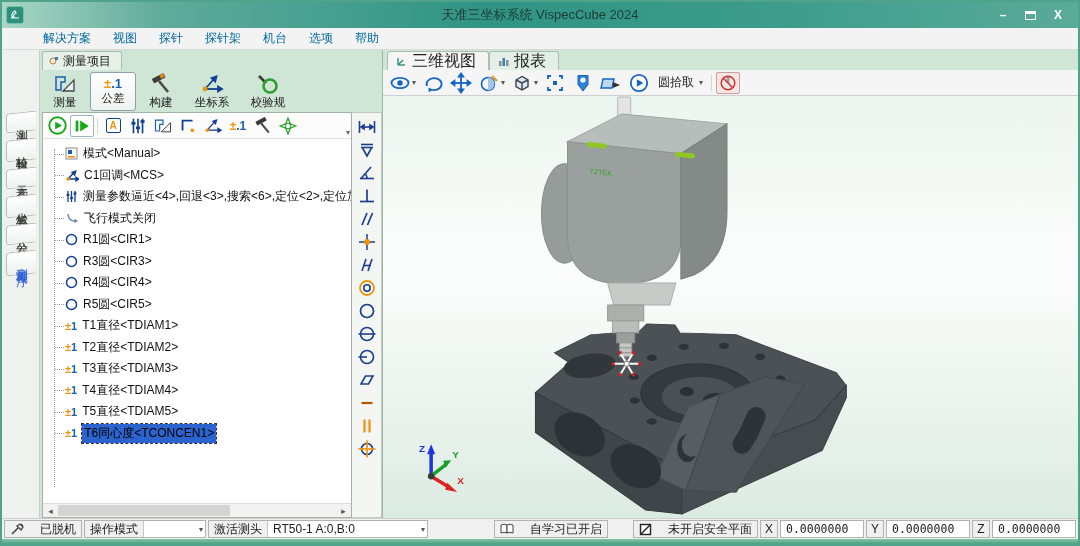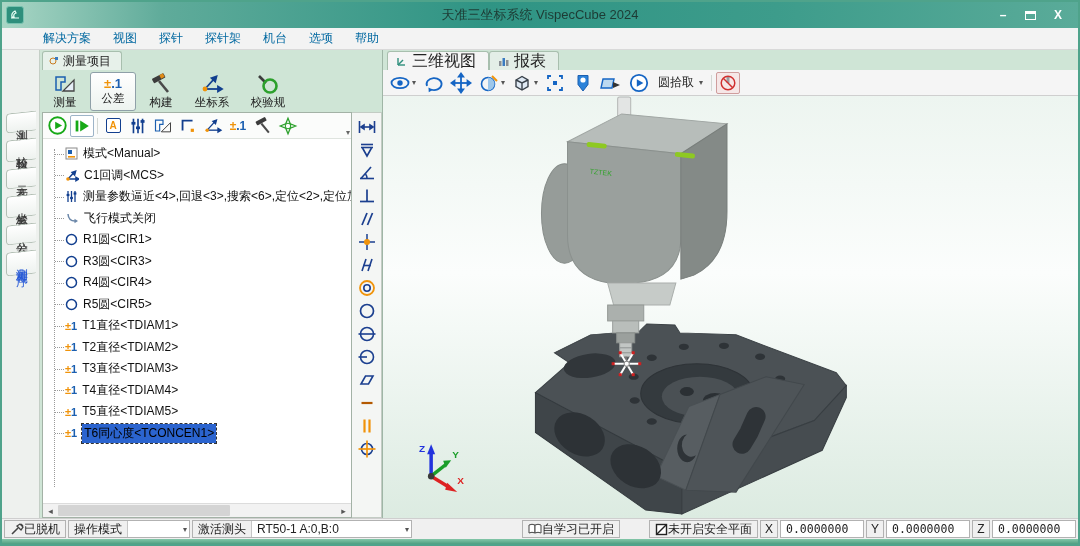--- a/index.html
+++ b/index.html
@@ -76,26 +76,26 @@
   .view-toolbar { height:26px; flex:0 0 26px; background:#f5f5f5; border-bottom:1px solid #cfcfcf; display:flex; align-items:center; gap:2px; padding:0 4px; }
   .vbt { height:22px; display:flex; align-items:center; justify-content:center; padding:0 2px; border-radius:2px; }
   .caret { font-size:8px; color:#555; margin-left:1px; }
   .pickbtn { display:flex; align-items:center; gap:4px; padding:0 4px; height:22px; }
   .noprobe { background:#f6e7e7; border:1px solid #cf9d9d; width:24px; }
   .viewport { flex:1; position:relative; min-height:0; background:linear-gradient(180deg,#edf5f0 0%,#fbfdfc 42%,#dcebe1 100%); }
   .viewport svg { position:absolute; inset:0; width:100%; height:100%; }
 
   
   .statusbar { height:21px; flex:0 0 21px; background:#f0f0f0; border-top:1px solid #cfcfcf; display:flex; align-items:center; padding:0 2px; gap:2px; font-size:12px; }
-  .scell { height:18px; display:flex; align-items:center; gap:0; padding:0 5px; border:1px solid #b2b2b2; background:#f0f0f0; white-space:nowrap; }
+  .scell { height:18px; display:flex; align-items:center; gap:16px; padding:0 5px; border:1px solid #b2b2b2; background:#f0f0f0; white-space:nowrap; }
   .sgroup { height:18px; display:flex; align-items:stretch; border:1px solid #b2b2b2; }
   .glabel { display:flex; align-items:center; padding:0 5px; background:#f0f0f0; white-space:nowrap; }
   .gcombo { display:flex; align-items:center; background:#fff; border-left:1px solid #c6c6c6; padding:0 2px 0 5px; gap:4px; white-space:nowrap; }
   .gcombo .caret { margin-left:auto; }
-  .selflearn { margin-left:108px; }
+  .selflearn { margin-left:64px; }
   .sright { margin-left:auto; display:flex; gap:2px; align-items:center; }
   .axis { justify-content:center; width:18px; padding:0; }
   .val { width:84px; background:#fff; font-family:"DejaVu Sans Mono","Liberation Mono",monospace; font-size:11.5px; }
 
   .bottomstrip { height:5px; flex:0 0 5px; background:linear-gradient(#84c7a9,#4f9f82); }
 </style>
 </head>
 <body>
 
 <div class="window">

